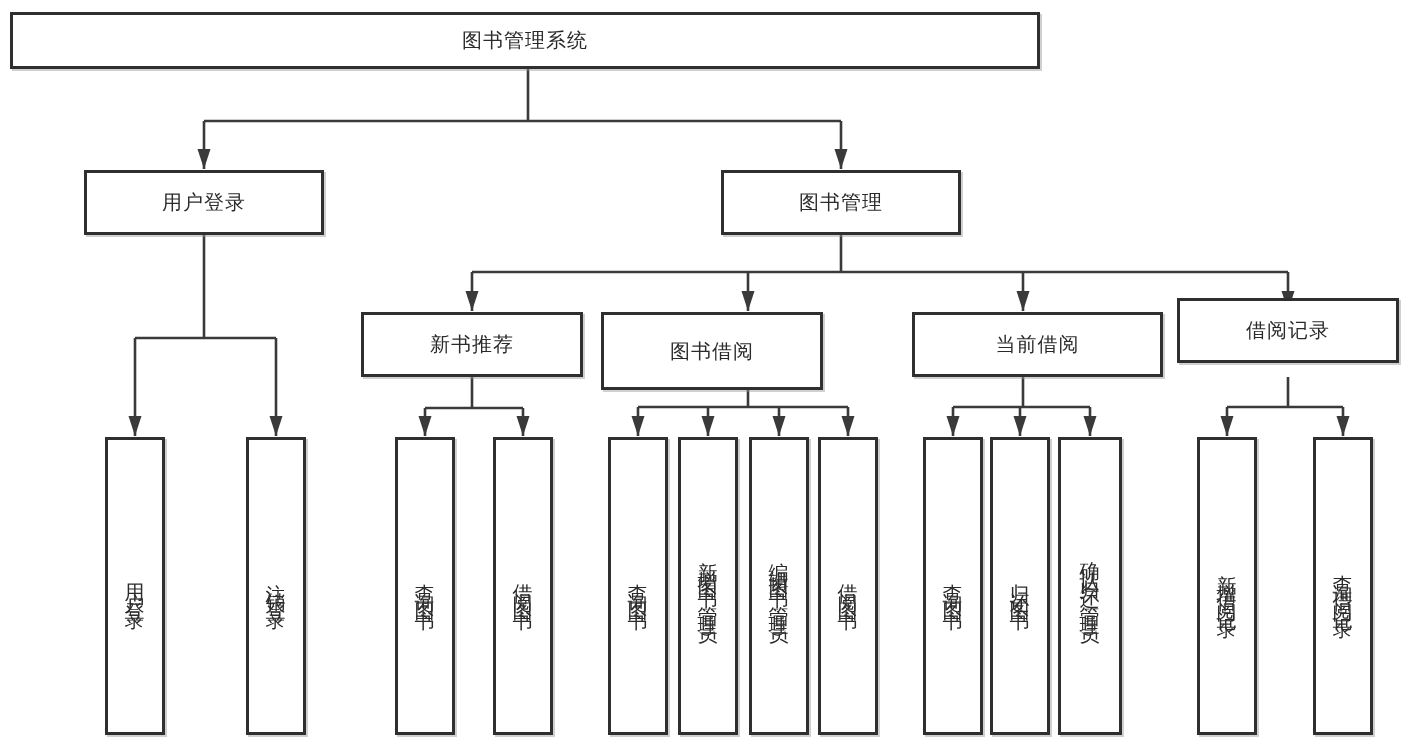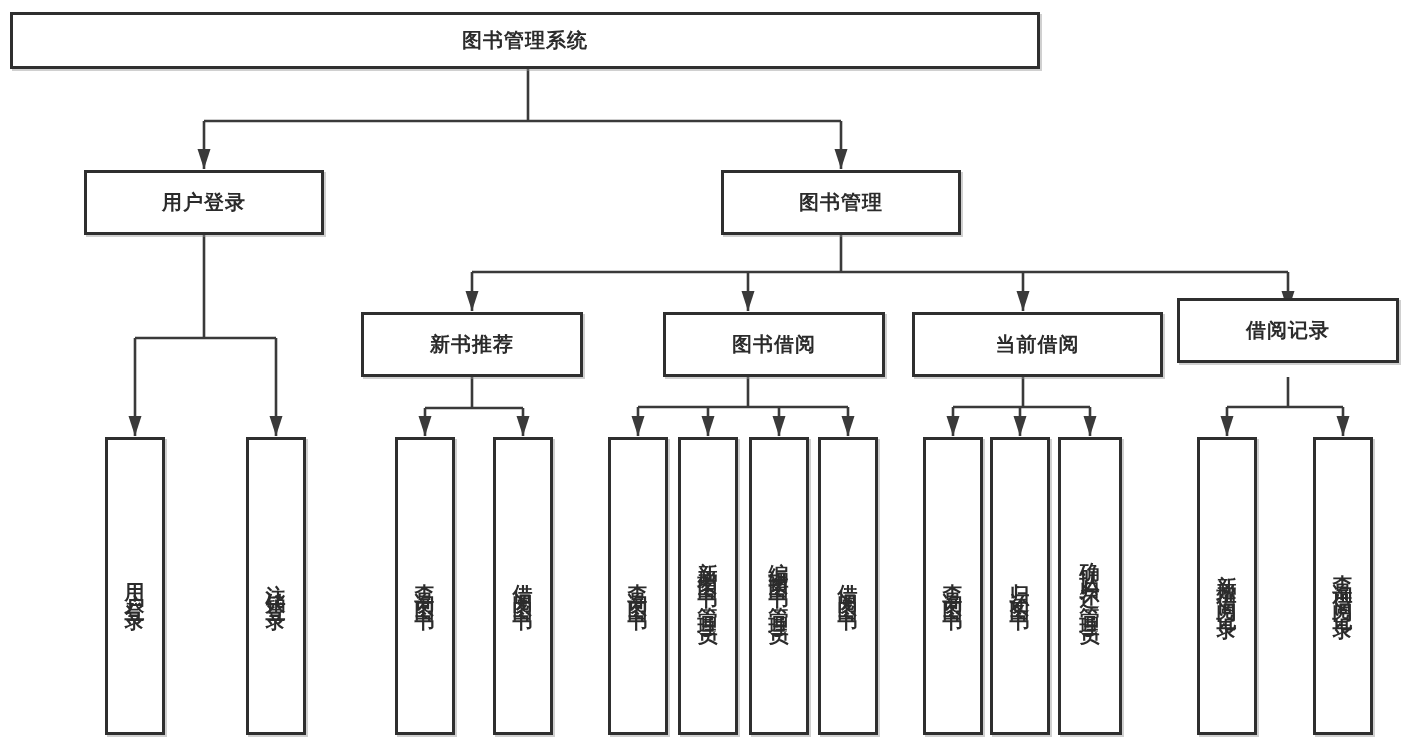--- a/index.html
+++ b/index.html
@@ -20,21 +20,20 @@
   .wires{position:absolute;left:0;top:0;z-index:1;}
   .box{
     position:absolute;
     box-sizing:border-box;
     background:#fff;
     border:3px solid var(--border);
     box-shadow:2px 2px 0 rgba(150,150,150,.45);
     display:flex;align-items:center;justify-content:center;
     color:var(--text);
     z-index:2;
-    font-weight:bold;
   }
   .hlabel{font-size:20px;letter-spacing:1px;white-space:nowrap;}
   .vbox .vtext{
     writing-mode:vertical-rl;
     text-orientation:mixed;
     font-size:20px;
     letter-spacing:9px;
     line-height:1;
     white-space:nowrap;
   }
@@ -103,21 +102,21 @@
   <div class="box" style="left:84px;top:170px;width:240px;height:65px">
     <span class="hlabel">用户登录</span>
   </div>
   <div class="box" style="left:361px;top:312px;width:222px;height:65px">
     <span class="hlabel">新书推荐</span>
   </div>
 
   <div class="box" style="left:721px;top:170px;width:240px;height:65px">
     <span class="hlabel">图书管理</span>
   </div>
-  <div class="box" style="left:663px;top:312px;width:222px;height:65px">
+  <div class="box" style="left:601px;top:312px;width:222px;height:78px">
     <span class="hlabel">图书借阅</span>
   </div>
   <div class="box" style="left:912px;top:312px;width:251px;height:65px">
     <span class="hlabel">当前借阅</span>
   </div>
   <div class="box" style="left:1177px;top:298px;width:222px;height:65px">
     <span class="hlabel">借阅记录</span>
   </div>
 
   <div class="box vbox" style="left:105px;top:437px;width:60px;height:298px">

